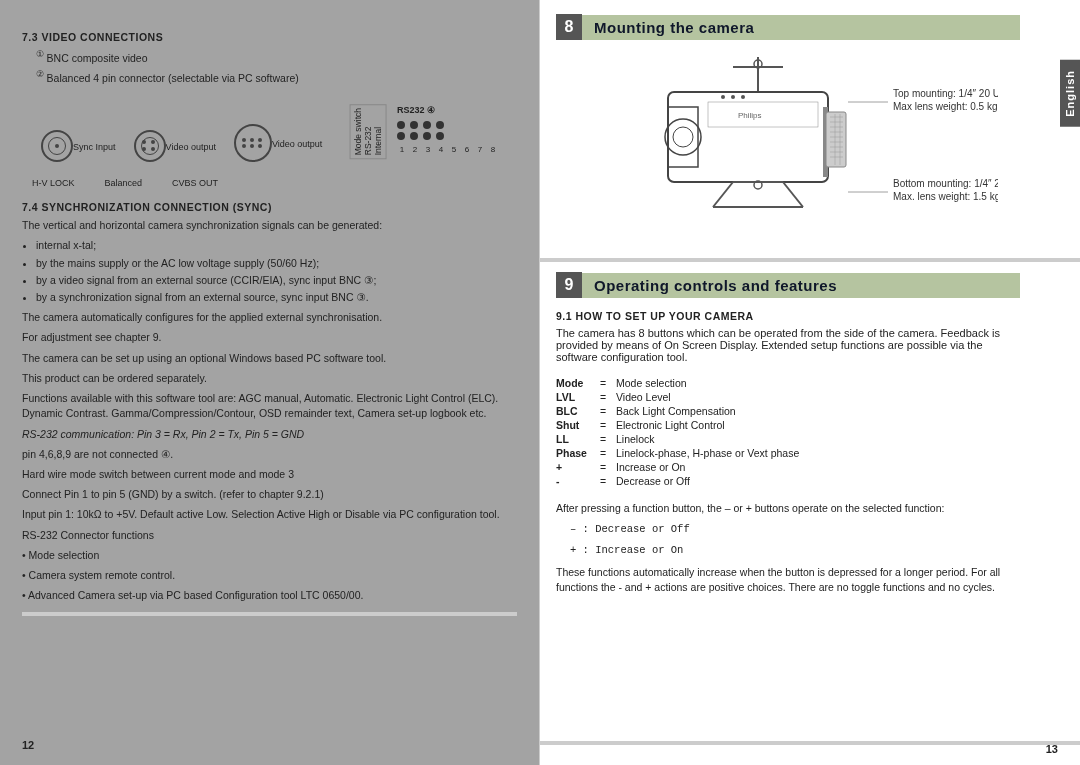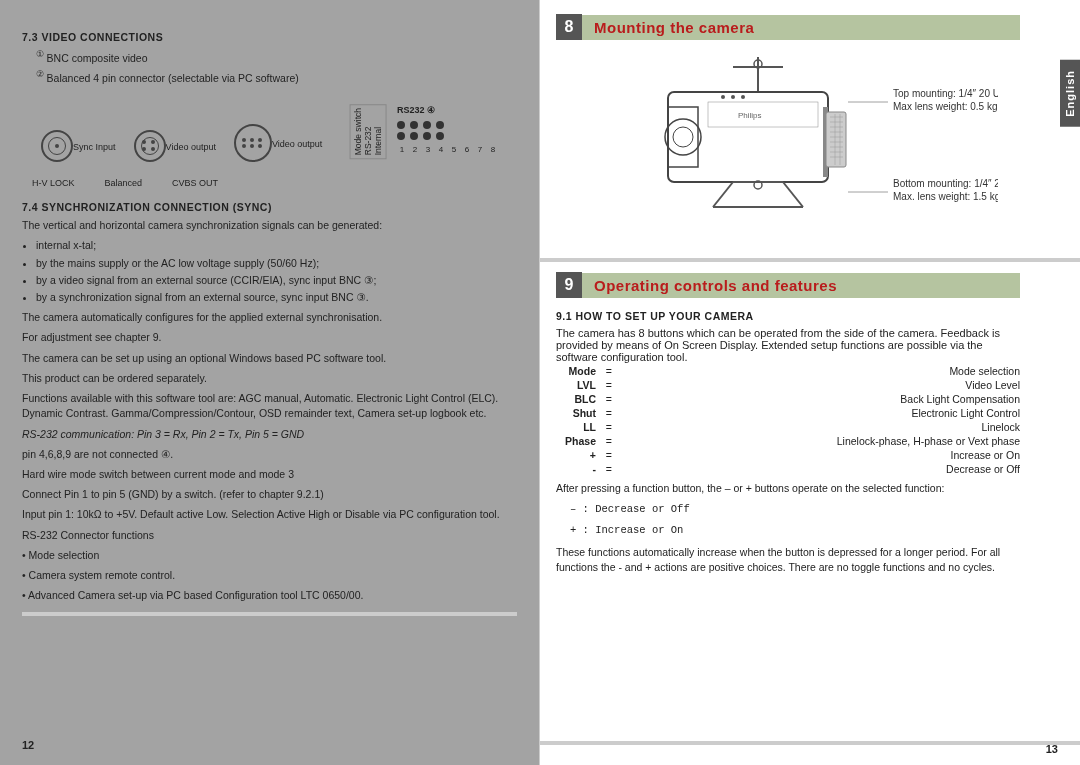--- a/index.html
+++ b/index.html
@@ -71,21 +71,21 @@
       align-items: center;
       justify-content: center;
       font-size: 16px;
       font-weight: bold;
       flex-shrink: 0;
       margin-right: 0;
     }
 
     .section-title {
       background: #b5c4a0;
-      color: #b91c1c;
+      color: #0f172a;
       padding: 4px 12px;
       font-size: 15px;
       font-weight: bold;
       flex: 1;
       letter-spacing: 0.5px;
     }
 
     
     .left-content {
       font-size: 10.5px;
@@ -243,23 +243,22 @@
     .subsection-title-right {
       font-size: 10.5px;
       font-weight: bold;
       text-transform: uppercase;
       letter-spacing: 0.5px;
       margin-bottom: 5px;
       margin-top: 8px;
     }
 
     .features-table {
-      margin: 2px 0;
+      margin: 14px 0;
       font-size: 10.5px;
-      text-align: right;
     }
 
     .feature-row {
       display: flex;
       align-items: baseline;
       margin-bottom: 2px;
       gap: 4px;
     }
 
     .feature-key {

